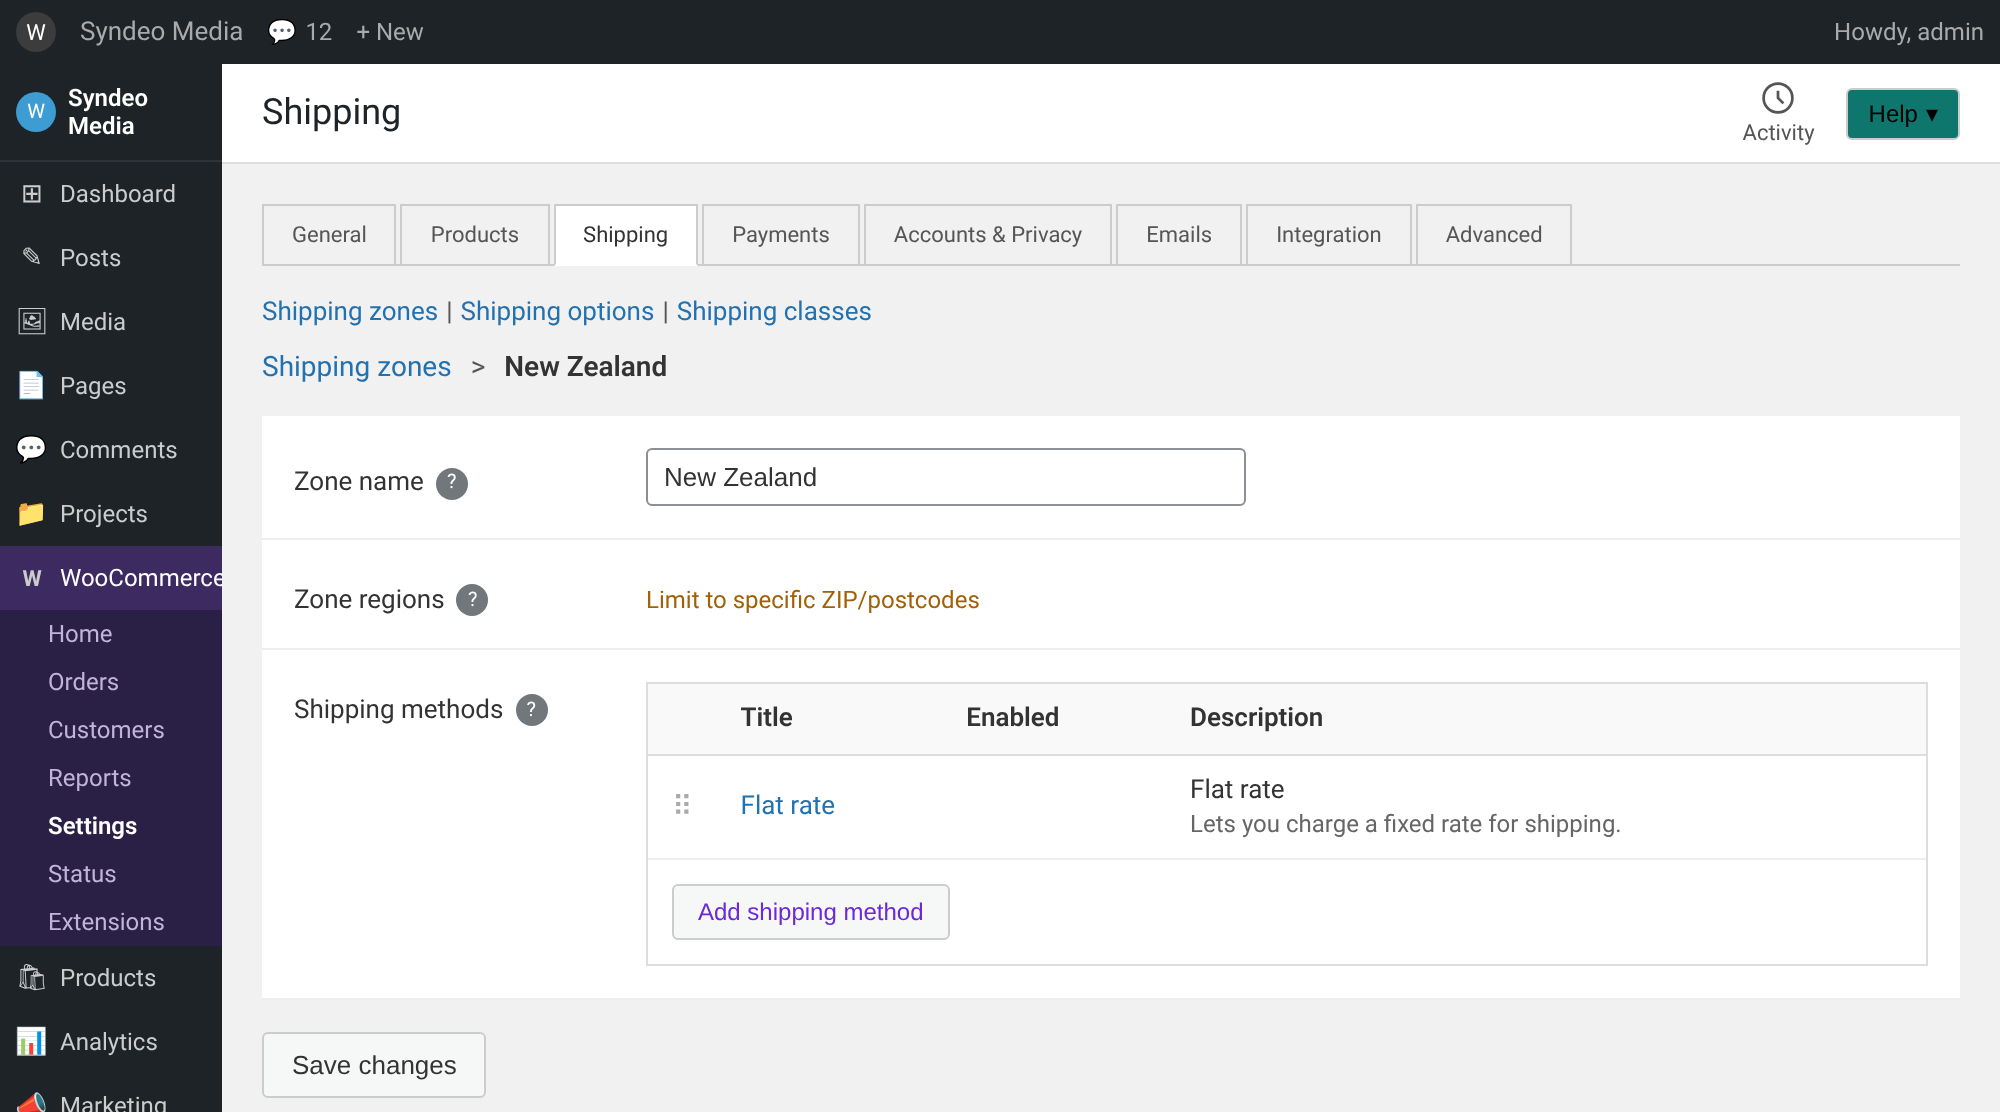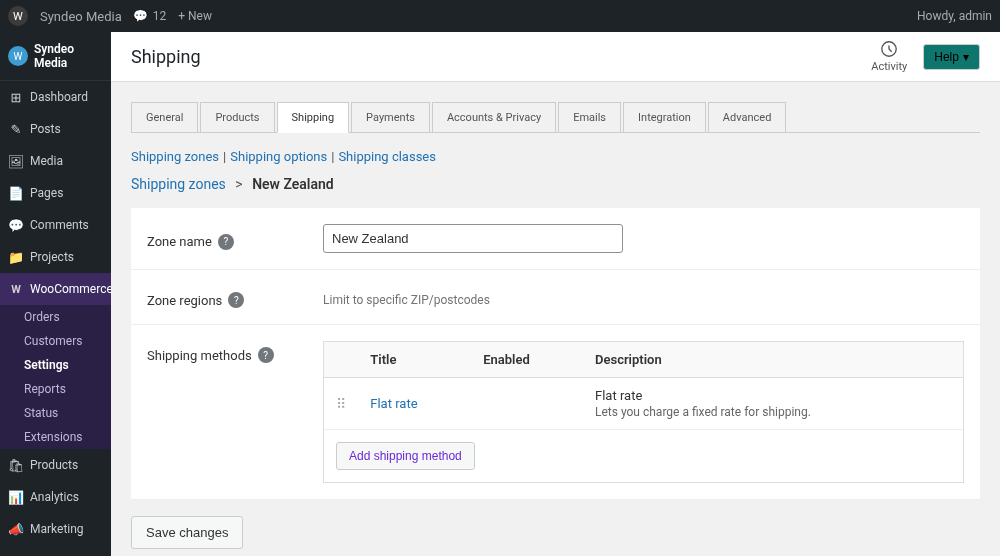--- a/index.html
+++ b/index.html
@@ -67,21 +67,21 @@
     .form-row { display: flex; padding: 16px; border-bottom: 1px solid #eee; align-items: center; gap: 16px; }
     .form-label { width: 160px; flex-shrink: 0; display: flex; align-items: center; gap: 6px; padding-top: 6px; font-size: 13px; color: #333; }
     .form-label-help { width: 16px; height: 16px; border-radius: 50%; background: #72777c; color: #fff; font-size: 10px; display: flex; align-items: center; justify-content: center; cursor: pointer; flex-shrink: 0; }
     .form-field { flex: 1; }
     .form-input { width: 300px; border: 1px solid #8c8f94; border-radius: 3px; padding: 6px 8px; font-size: 13px; color: #333; background: #fff; }
 
     
     .tag-input { display: flex; flex-wrap: wrap; align-items: center; gap: 4px; border: 1px solid #8c8f94; border-radius: 3px; padding: 4px 8px; min-width: 300px; background: #fff; }
     .tag { background: #e8e8e8; border-radius: 3px; padding: 2px 6px; font-size: 12px; display: flex; align-items: center; gap: 4px; }
     .limit-link { margin-top: 6px; font-size: 12px; }
-    .limit-link a { color: #737373; text-decoration: none; }
+    .limit-link a { color: #a16207; text-decoration: none; }
 
     
     .methods-table { width: 100%; border-collapse: collapse; }
     .methods-table th { text-align: left; padding: 10px 12px; font-size: 13px; font-weight: 600; color: #333; border-bottom: 1px solid #ddd; background: #f9f9f9; }
     .methods-table td { padding: 10px 12px; font-size: 13px; color: #333; border-bottom: 1px solid #eee; vertical-align: middle; }
     .method-name-link { color: #2271b1; text-decoration: none; }
 
     
     .toggle { position: relative; width: 40px; height: 22px; }
     .toggle input { opacity: 0; width: 0; height: 0; }
@@ -151,24 +151,25 @@
     <div class="sidebar-item">
       <span class="sidebar-item-icon">📁</span>
       <span class="sidebar-item-label">Projects</span>
     </div>
 
     <div class="sidebar-item woo-item">
       <span class="sidebar-item-icon" style="font-size:11px;font-weight:700;">W</span>
       <span class="sidebar-item-label">WooCommerce</span>
     </div>
     <div class="sidebar-submenu woo-submenu">
+      <div class="sidebar-submenu-item">Home</div>
       <div class="sidebar-submenu-item">Orders</div>
       <div class="sidebar-submenu-item">Customers</div>
+      <div class="sidebar-submenu-item">Reports</div>
       <div class="sidebar-submenu-item active">Settings</div>
-      <div class="sidebar-submenu-item">Reports</div>
       <div class="sidebar-submenu-item">Status</div>
       <div class="sidebar-submenu-item">Extensions</div>
     </div>
     <div class="sidebar-item">
       <span class="sidebar-item-icon">🛍</span>
       <span class="sidebar-item-label">Products</span>
     </div>
     <div class="sidebar-item">
       <span class="sidebar-item-icon">📊</span>
       <span class="sidebar-item-label">Analytics</span>

